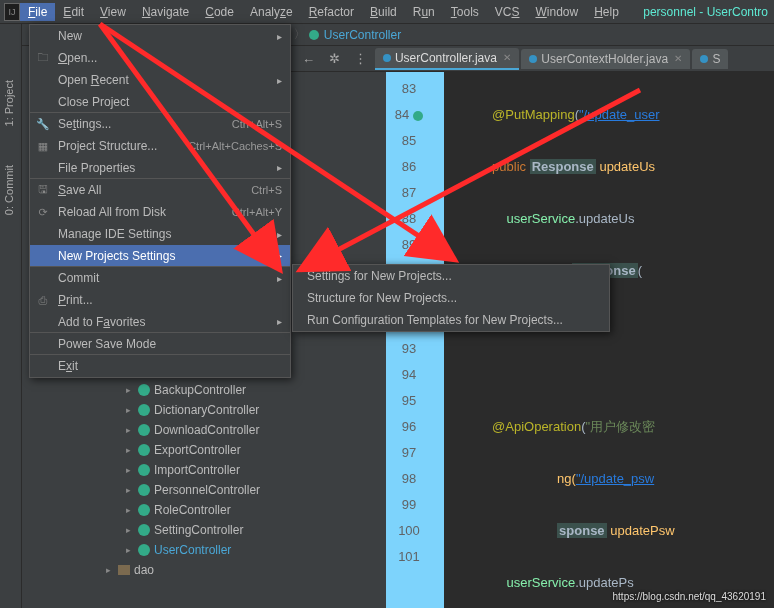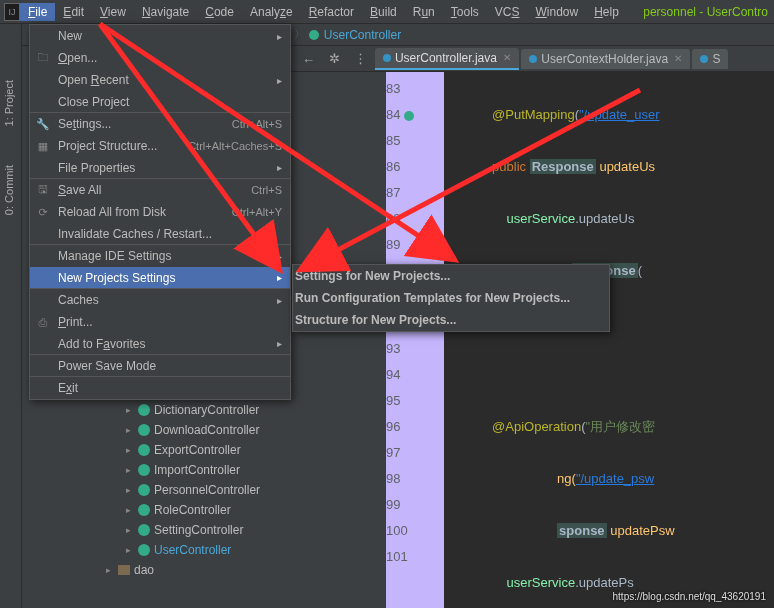--- a/index.html
+++ b/index.html
@@ -4,21 +4,21 @@
 <style>
   * { margin: 0; padding: 0; box-sizing: border-box; font-family: "Segoe UI", Arial, sans-serif; }
   body { width: 774px; height: 608px; background: #3c3f41; color: #bbb; overflow: hidden; position: relative; font-size: 12px; }
 
   
   .menubar { display: flex; align-items: center; height: 24px; background: #3c3f41; border-bottom: 1px solid #2b2b2b; padding-left: 4px; }
   .menubar .logo { width: 16px; height: 18px; background: #1e1e1e; border: 1px solid #666; display:flex;align-items:center;justify-content:center;font-size:9px;color:#888;}
   .menubar .mi { padding: 2px 8px; cursor: default; }
   .menubar .mi.sel { background: #4b6eaf; color: #fff; }
   .menubar .mi u { text-decoration: underline; }
-  .menubar .proj { margin-left: auto; margin-right: 6px; color: #84cc16; }
+  .menubar .proj { margin-left: auto; margin-right: 6px; color: #5eead4; }
 
   
   .breadcrumbs { display:flex; align-items:center; height:22px; padding-left:34px; background:#3c3f41; border-bottom:1px solid #2b2b2b; font-size:12px; color:#9a9a9a; }
   .breadcrumbs span { padding:0 3px; }
   .breadcrumbs .sep { color:#666; }
   .breadcrumbs .active { color:#4aa7d6; }
   .breadcrumbs .cicon { display:inline-block;width:10px;height:10px;border-radius:50%;background:#3a8; margin-right:2px;vertical-align:middle;}
 
   
   .leftstripe { position:absolute; left:0; top:24px; bottom:0; width:22px; background:#3c3f41; border-right:1px solid #2b2b2b;}
@@ -32,33 +32,33 @@
   .dropdown .row.sep-after { border-bottom:1px solid #555; }
   .dropdown .row.sel { background:#4b6eaf; color:#fff; }
   .dropdown .row .sc { margin-left:auto; color:#999; font-size:11px; }
   .dropdown .row .arr { margin-left:auto; color:#aaa; font-size:10px; }
   .dropdown .row.sel .arr { color:#fff; }
   .dropdown .row .ico { position:absolute; left:6px; width:14px; height:14px; display:flex;align-items:center;justify-content:center;font-size:11px;color:#888;}
   .dropdown u { text-decoration: underline; }
 
   
   .submenu { position:absolute; top:264px; left:292px; width:318px; background:#3c3f41; border:1px solid #555; box-shadow:2px 2px 8px rgba(0,0,0,.6); z-index:60;}
-  .submenu .row { padding:4px 2px; height:22px; display:flex; align-items:center;font-weight:bold;}
+  .submenu .row { padding:4px 14px; height:22px; display:flex; align-items:center;}
 
   
   .tabstrip { position:absolute; top:46px; left:290px; right:0; height:26px; background:#3c3f41; border-bottom:1px solid #2b2b2b; display:flex; align-items:center; gap:2px; padding-left:6px;}
   .tabstrip .tbtn { color:#aaa; padding:0 6px; font-size:13px;}
   .tab { display:flex; align-items:center; gap:4px; padding:3px 8px; background:#515658; border-radius:3px 3px 0 0; color:#bbb; font-size:12px;text-align:center;}
   .tab.active { background:#4e5254; color:#ddd; border-bottom:2px solid #4aa7d6;}
   .tab .dot { width:8px;height:8px;border-radius:50%;background:#3592c4;}
   .tab .x { color:#888; font-size:10px; margin-left:2px;}
 
   
   .editor { position:absolute; top:72px; left:386px; right:0; bottom:0; background:#2b2b2b; display:flex; font-family:Consolas,monospace; font-size:13px; overflow:hidden;}
-  .gutter { width:58px; background:#c4b5fd; color:#606366; text-align:left; padding:4px 12px 0 0; line-height:26px;}
+  .gutter { width:58px; background:#7dd3fc; color:#606366; text-align:center; padding:4px 12px 0 0; line-height:26px;}
   .gutter .ln { height:26px; }
   .gutter .ic { display:inline-block;width:10px;height:10px;border-radius:50%;background:#3a8;margin-left:4px;vertical-align:middle;}
   .code { flex:1; padding:4px 0 0 30px; line-height:26px; white-space:pre; color:#a9b7c6;}
   .k-ann { color:#bbb529; } 
   .k-key { color:#cc7832; } 
   .k-type { color:#a9b7c6; background:#3b514d; padding:0 2px;font-weight:bold;}
   .k-method { color:#ffc66d; }
   .k-field { color:#86efac; }
   .k-str { color:#6a8759; }
   .k-strlink { color:#287bde; text-decoration:underline; }
@@ -151,55 +151,52 @@
   <div class="row">
       <span class="ico">🖫</span>
       <span><u>S</u>ave All</span>
       <span class="sc">Ctrl+S</span>
     </div>
   <div class="row">
       <span class="ico">⟳</span>
       <span>Reload All from Disk</span>
       <span class="sc">Ctrl+Alt+Y</span>
     </div>
-  <div class="row sep-after">
-      <span>Invalidate Caches / Restart...</span>
-    </div>
   <div class="row">
       <span>Manage IDE Settings</span>
       <span class="arr">▸</span>
     </div>
   <div class="row sel sep-after">
       <span>New Projects Settings</span>
       <span class="arr">▸</span>
     </div>
   <div class="row">
-      <span>Caches</span>
+      <span>Commit</span>
       <span class="arr">▸</span>
     </div>
   <div class="row">
       <span class="ico">⎙</span>
       <span><u>P</u>rint...</span>
     </div>
   <div class="row sep-after">
       <span>Add to F<u>a</u>vorites</span>
       <span class="arr">▸</span>
     </div>
   <div class="row sep-after">
       <span>Power Save Mode</span>
     </div>
   <div class="row">
       <span>E<u>x</u>it</span>
     </div>
 </div>
 
 <div class="submenu">
   <div class="row">Settings for New Projects...</div>
+  <div class="row">Structure for New Projects...</div>
   <div class="row">Run Configuration Templates for New Projects...</div>
-  <div class="row">Structure for New Projects...</div>
 </div>
 
 <div class="tabstrip">
   <span class="tbtn">←</span>
   <span class="tbtn">✲</span>
   <span class="tbtn">⋮</span>
   <div class="tab active">
       <span class="dot"></span>
       <span>UserController.java</span>
       <span class="x">✕</span>

